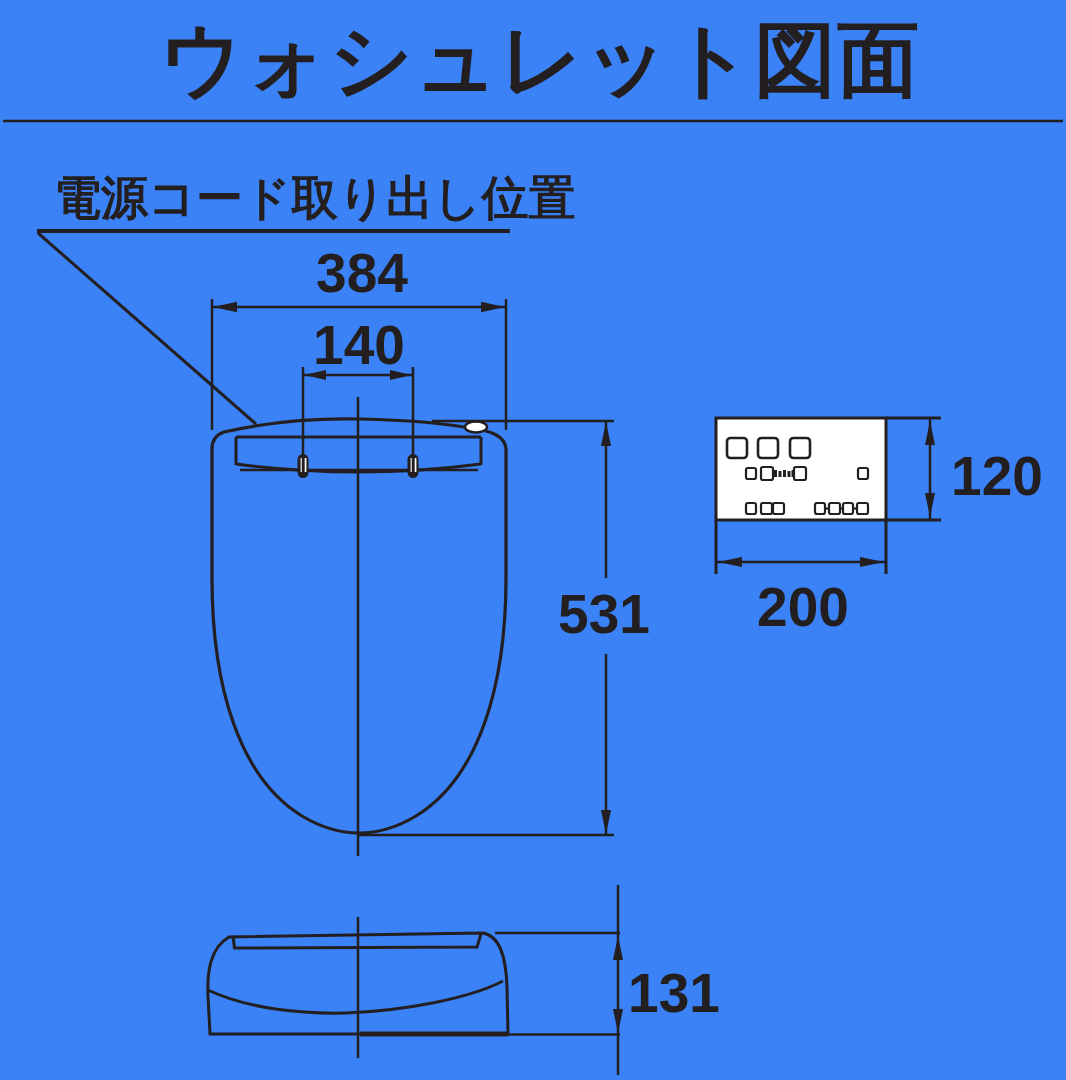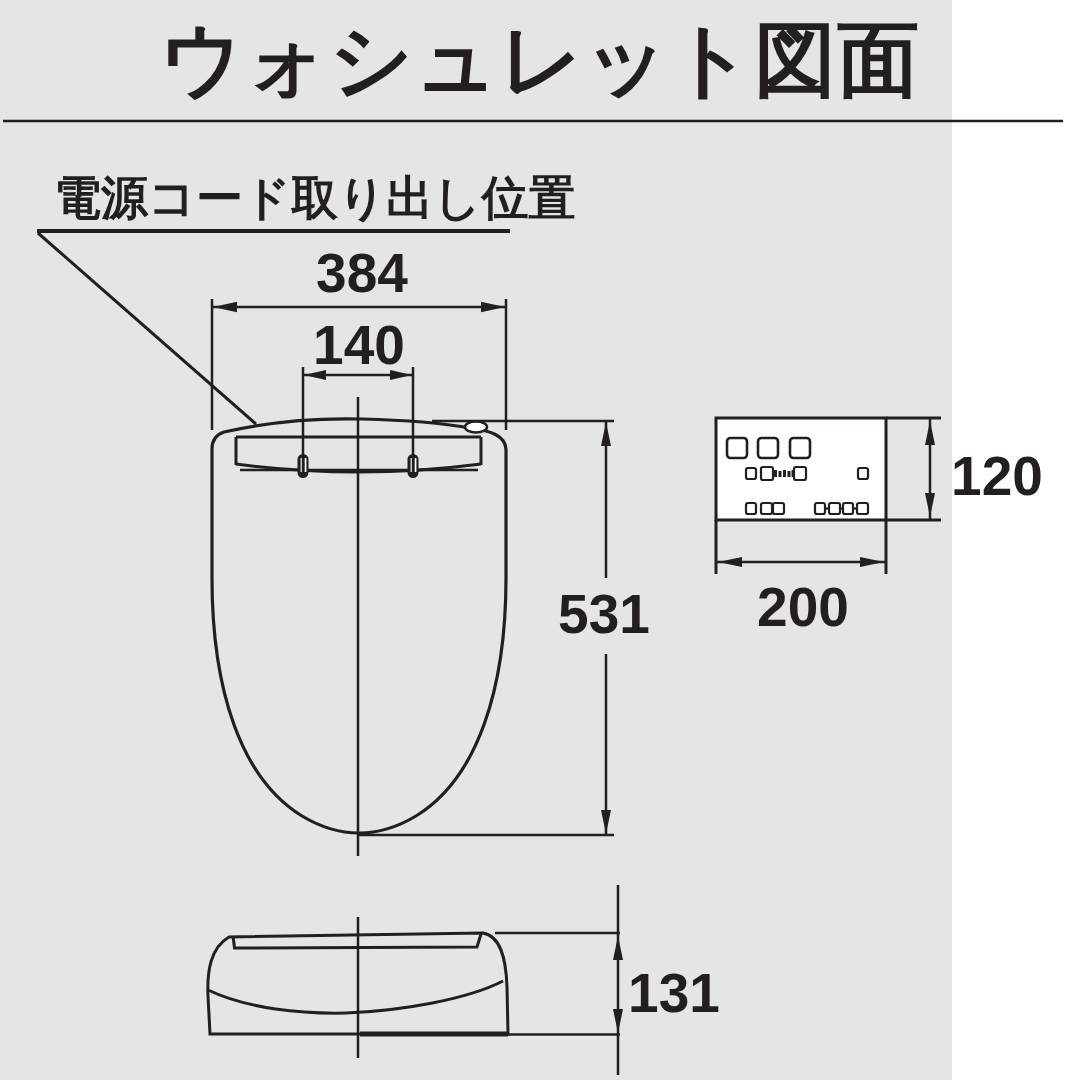--- a/index.html
+++ b/index.html
@@ -1,16 +1,16 @@
 <!DOCTYPE html>
 <html><head>
 <meta charset="utf-8">
 <style>
   html,body{margin:0;padding:0;background:#ffffff;}
-  .canvas{width:952px;height:1080px;position:relative;background:#e5e5e5;}
+  .canvas{width:1066px;height:1080px;position:relative;background:#3b82f6;}
   svg{display:block;}
   .ink-stroke{stroke:#231f20;fill:none;}
   .ink-fill{fill:#231f20;stroke:none;}
   .white-fill{fill:#ffffff;}
   text{fill:#231f20;font-family:"Liberation Sans","DejaVu Sans",sans-serif;}
   .title-text{font-size:82px;font-weight:700;letter-spacing:1px;}
   .label-text{font-size:47px;font-weight:700;}
   .dim-text{font-size:55px;font-weight:700;}
 </style>
 </head>

